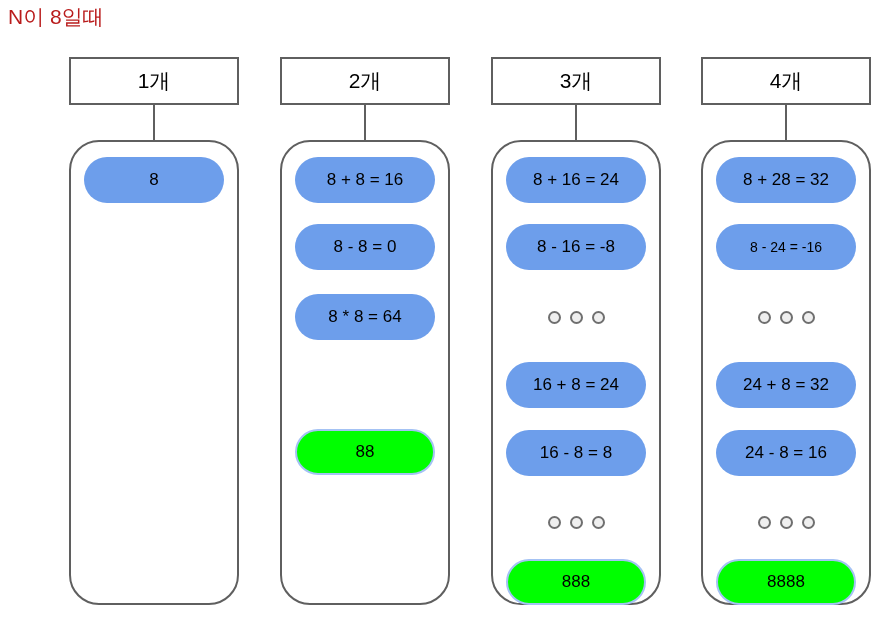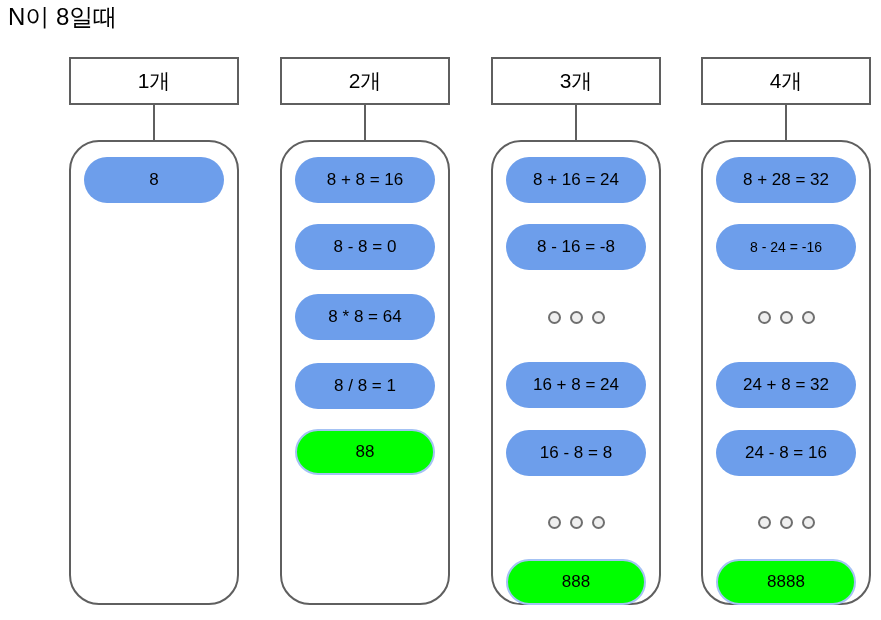--- a/index.html
+++ b/index.html
@@ -13,23 +13,23 @@
     position: relative;
     width: 881px;
     height: 620px;
     background: #ffffff;
     overflow: hidden;
   }
   .title {
     position: absolute;
     left: 8px;
     top: 4px;
-    font-size: 24px;
+    font-size: 21px;
     line-height: 26px;
-    color: #000000;
+    color: #b91c1c;
     white-space: pre;
   }
   .column {
     position: absolute;
     top: 57px;
     width: 170px;
     height: 425px;
   }
   .col-header {
     position: absolute;
@@ -123,21 +123,20 @@
 
   <div class="column" style="left:280px">
     <div class="col-header">
       <span>2개</span>
     </div>
     <div class="connector"></div>
     <div class="col-container">
         <div class="pill expr" style="top: 15px;">8 + 8 = 16</div>
         <div class="pill expr" style="top: 82px;">8 - 8 = 0</div>
         <div class="pill expr" style="top: 152px;">8 * 8 = 64</div>
-        <div class="pill expr" style="top: 221px;">8 / 8 = 1</div>
         <div class="pill result" style="top: 287px;">88</div>
       </div>
   </div>
 
   <div class="column" style="left:491px">
     <div class="col-header">
       <span>3개</span>
     </div>
     <div class="connector"></div>
     <div class="col-container">

